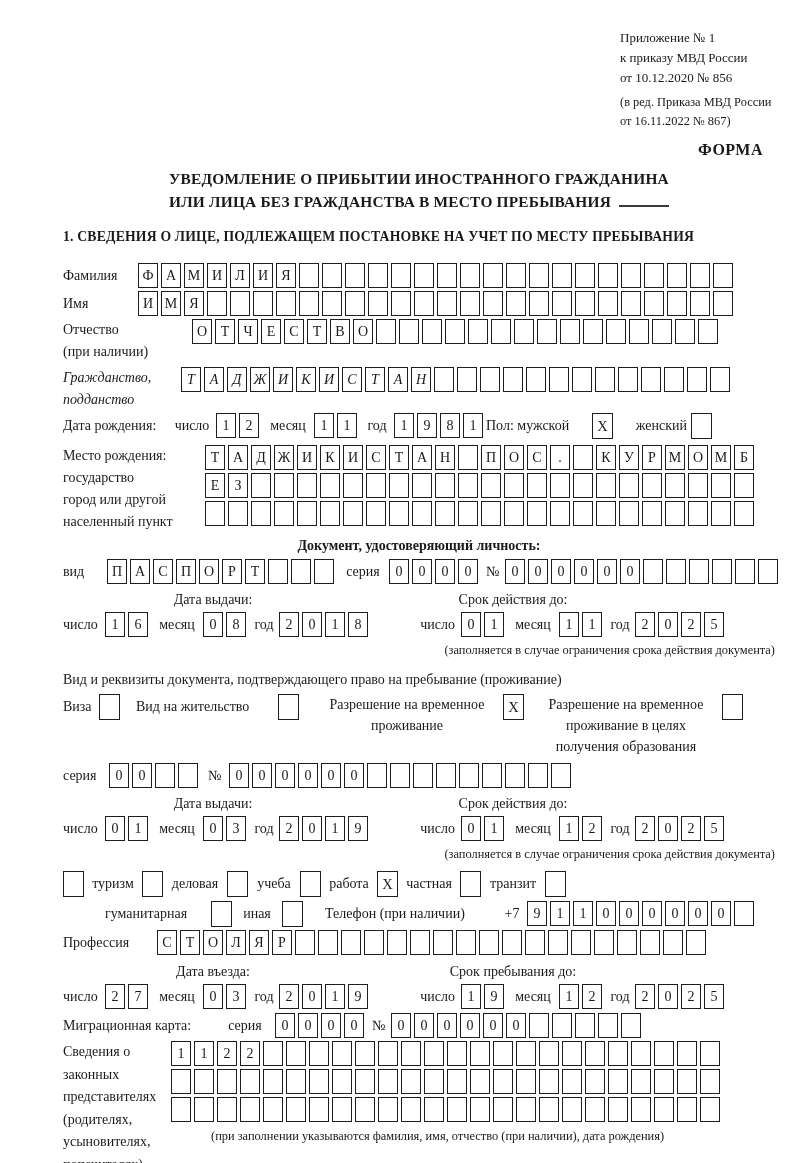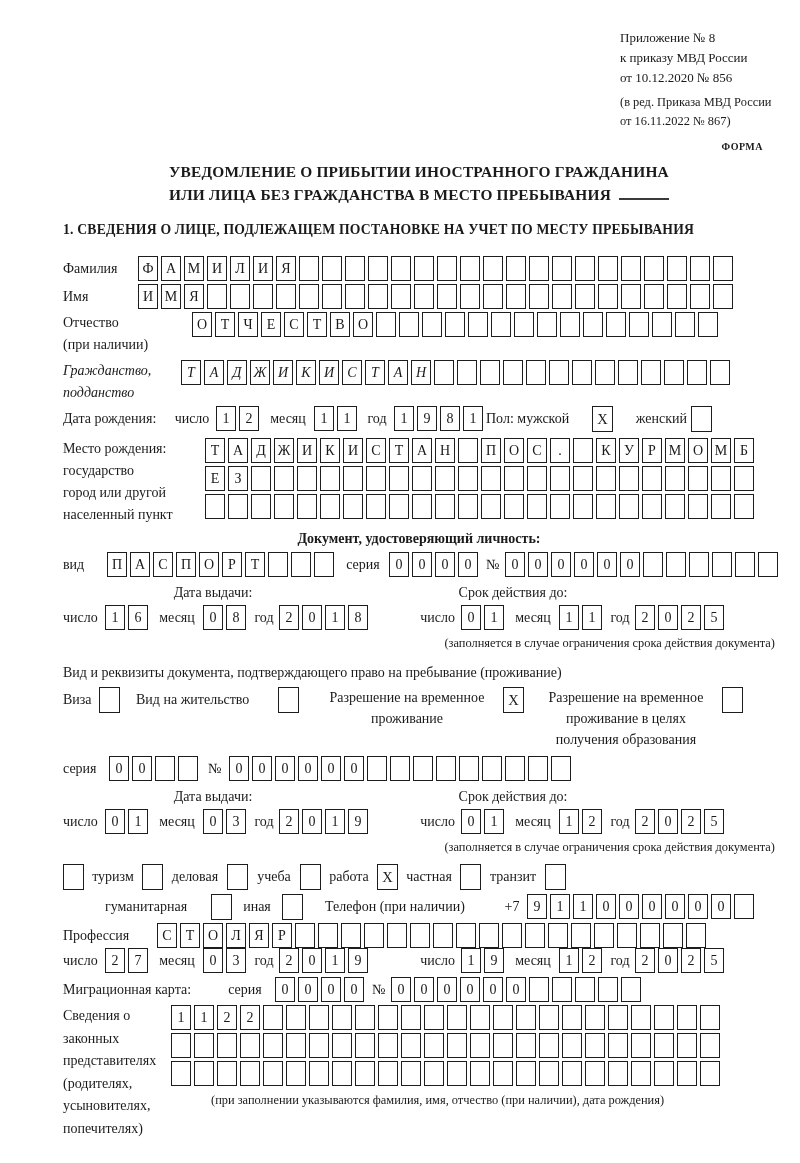--- a/index.html
+++ b/index.html
@@ -3,21 +3,21 @@
 <meta charset="utf-8">
 <style>
   html,body{margin:0;padding:0;background:#ffffff;}
   .page{
     width:800px;height:1163px;box-sizing:border-box;background:#ffffff;color:#1a1a1a;
     font-family:"Liberation Serif","DejaVu Serif",serif;
     padding:28px 25px 10px 63px;overflow:hidden;position:relative;
   }
   .annex{margin-left:557px;font-size:13px;line-height:20px;}
   .annex-note{margin-top:5px;font-size:12.4px;line-height:19px;}
-  .forma{margin-top:10px;text-align:right;padding-right:12px;font-weight:bold;font-size:10px;letter-spacing:.5px;}
+  .forma{margin-top:10px;text-align:right;padding-right:12px;font-weight:bold;font-size:16px;letter-spacing:.5px;}
   .title{margin-top:8px;text-align:center;font-weight:bold;font-size:15.4px;line-height:23px;letter-spacing:.2px;}
   .blank-underline{display:inline-block;width:50px;border-bottom:2px solid #3a3a3a;height:13px;margin-left:8px;}
   .section-heading{margin-top:16px;font-weight:bold;font-size:13.7px;letter-spacing:.2px;white-space:nowrap;}
   .line{display:flex;align-items:flex-start;}
   .lbl{font-size:14px;line-height:25px;flex:none;}
   .lbl.ml{white-space:pre-line;}
   .cells{display:flex;flex:none;}
   .cell{flex:none;width:20px;height:25px;box-sizing:border-box;border:1.6px solid #1d1d1d;margin-right:3px;
         display:flex;align-items:center;justify-content:center;font-size:14px;background:#fff;}
   .checkbox{flex:none;width:21px;height:26px;box-sizing:border-box;border:1.6px solid #1d1d1d;
@@ -26,21 +26,21 @@
   .stack{flex:none;}
   .stack .cells{margin-bottom:3px;}
   .note{font-size:12.4px;line-height:16px;}
   .stack .note{margin-top:6px;margin-left:40px;}
 </style>
 </head>
 <body>
 
 <div class="page">
   <div class="annex">
-    <div>Приложение № 8</div>
+    <div>Приложение № 1</div>
     <div>к приказу МВД России</div>
     <div>от 10.12.2020 № 856</div>
     <div class="annex-note">
       <div>(в ред. Приказа МВД России</div>
       <div>от 16.11.2022 № 867)</div>
     </div>
   </div>
 
   <div class="forma">ФОРМА</div>
 
@@ -517,20 +517,24 @@
           <span class="cell"></span>
           <span class="cell"></span>
           <span class="cell"></span>
           <span class="cell"></span>
           <span class="cell"></span>
           <span class="cell"></span>
           <span class="cell"></span>
           <span class="cell"></span>
         </div>
       </div>
+      <div class="line" style="margin-top: 4px;">
+        <div class="lbl" style="width: 300px; text-align: center;">Дата въезда:</div>
+        <div class="lbl" style="width: 300px; text-align: center;">Срок пребывания до:</div>
+      </div>
       <div class="line" style="margin-top: 0px;">
         <div class="lbl" style="width: 42px;">число</div>
         <div class="cells">
           <span class="cell">2</span>
           <span class="cell">7</span>
         </div>
         <div class="lbl" style="width: 52px; text-align: center;">месяц</div>
         <div class="cells">
           <span class="cell">0</span>
           <span class="cell">3</span>

